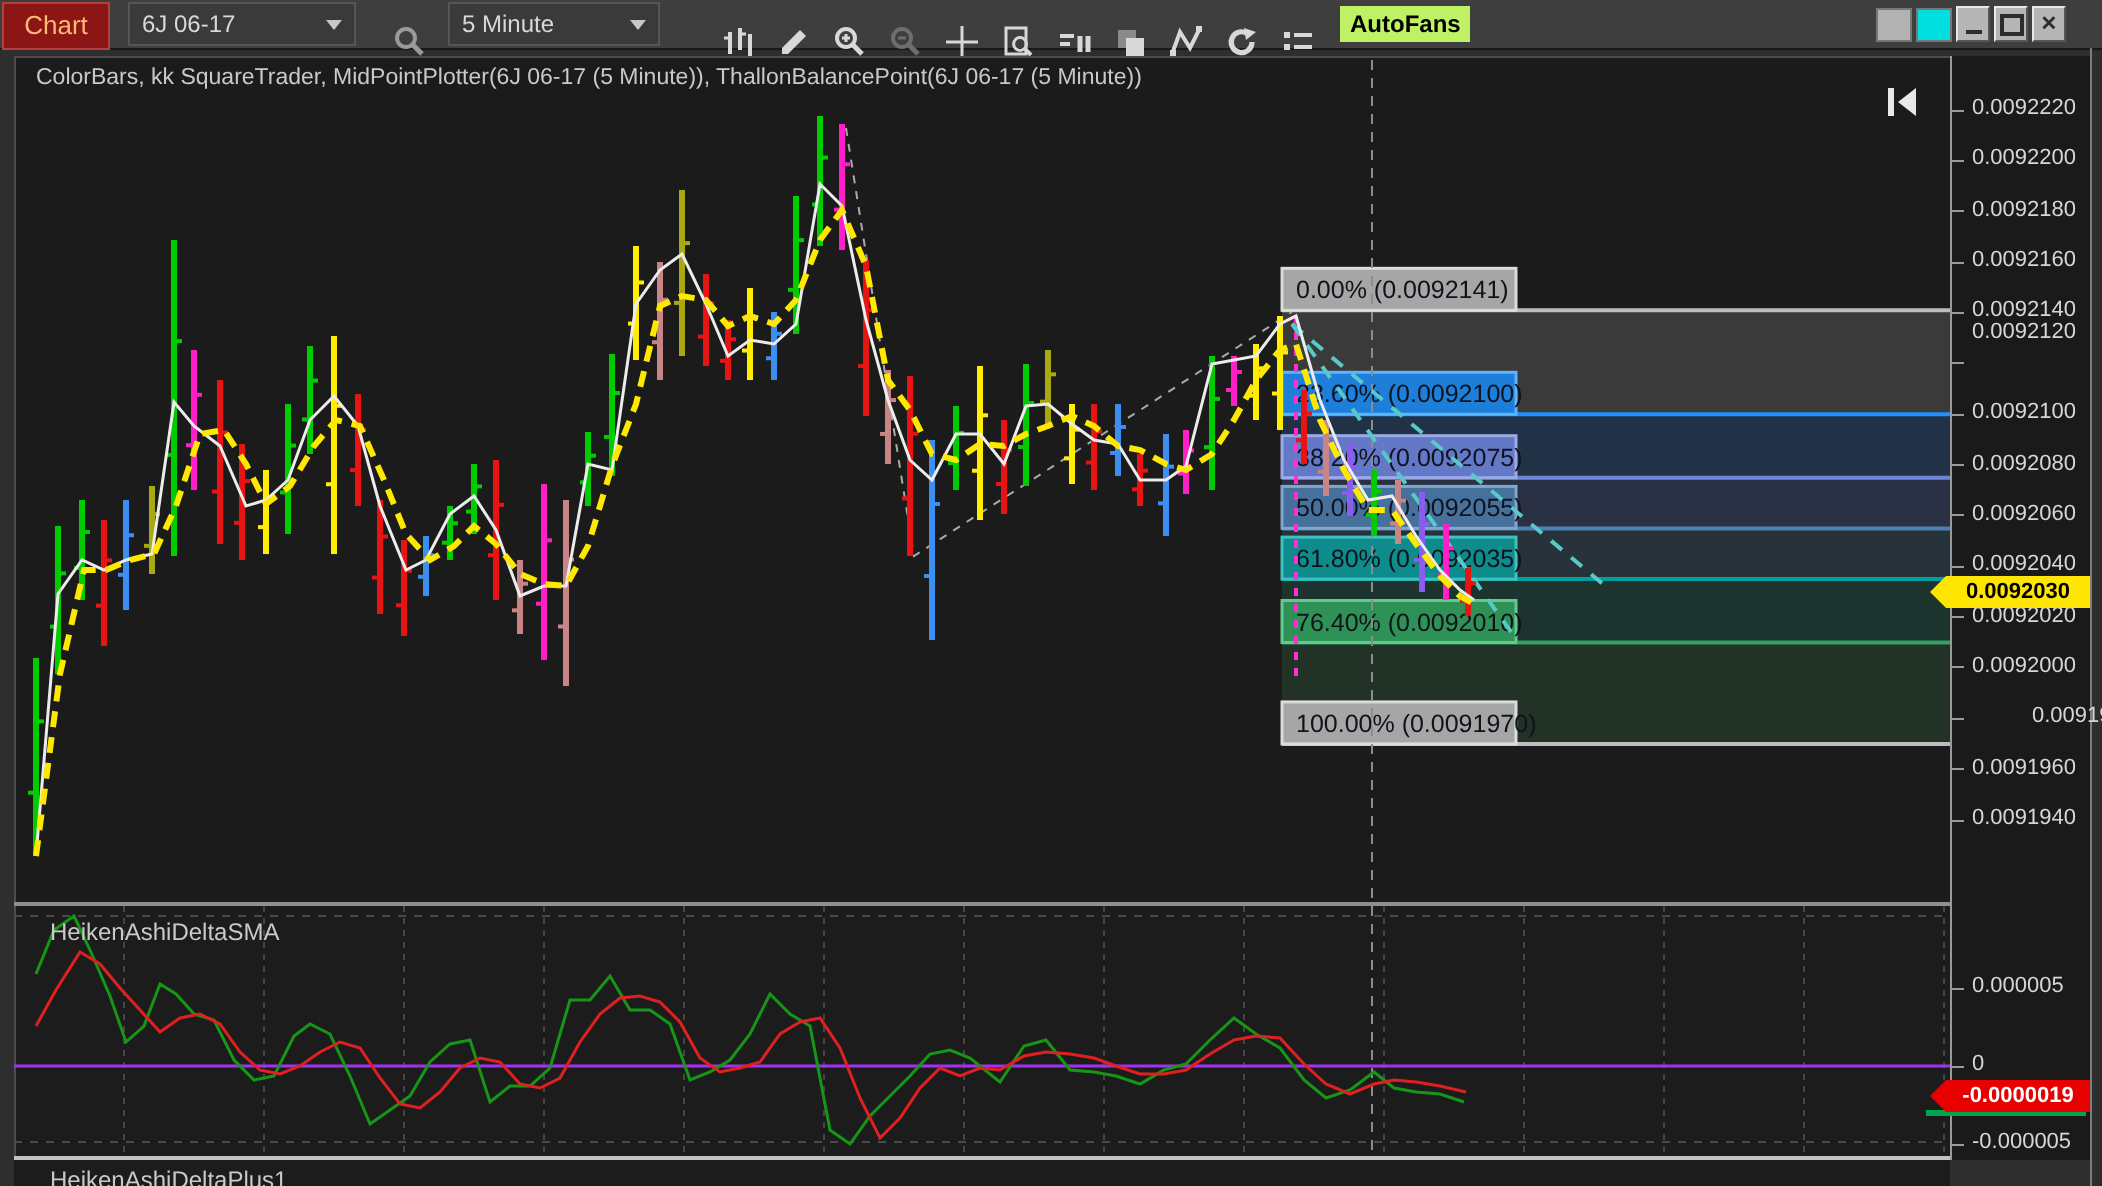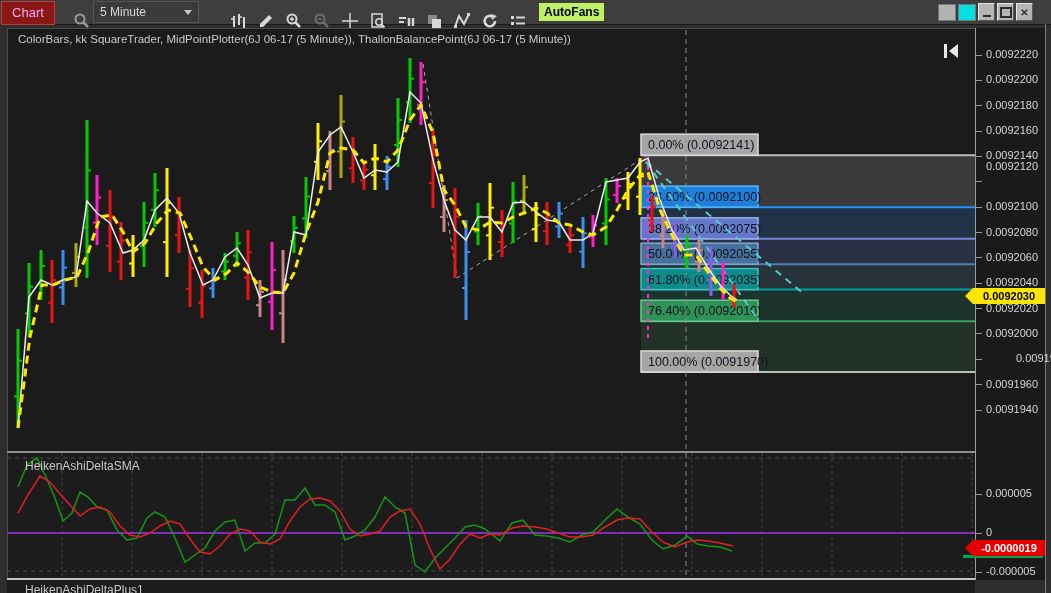--- a/index.html
+++ b/index.html
@@ -2,25 +2,25 @@
 <html><head>
 <meta charset="utf-8">
 <style>
   html,body{margin:0;padding:0;background:#222;}
   .app{position:relative;width:1051px;height:593px;background:#2e2e2e;overflow:hidden;
        font-family:"Liberation Sans",sans-serif;-webkit-font-smoothing:antialiased;}
   
   .toolbar{position:absolute;left:0;top:0;width:1051px;height:24px;background:#3e3e3e;
            border-bottom:1px solid #191919;display:flex;align-items:center;}
   .chart-tab{width:52px;height:22px;margin:1px 0 0 1px;background:#8c1616;border:1px solid #b24040;
-             color:#f0abfc;font-size:13px;display:flex;align-items:center;justify-content:center;}
+             color:#fdba74;font-size:13px;display:flex;align-items:center;justify-content:center;}
   .dd{height:20px;background:#3a3a3a;border:1px solid #555;color:#d8d8d8;font-size:12px;
       display:flex;align-items:center;padding:0 6px;justify-content:space-between;}
   .dd-instr{width:100px;margin-left:9px;}
-  .dd-int{width:92px;margin-left:8px;}
+  .dd-int{width:92px;margin-left:16px;}
   .chev{width:0;height:0;border-left:4px solid transparent;border-right:4px solid transparent;
         border-top:5px solid #c8c8c8;margin-left:6px;}
   .tbicon{width:28px;height:22px;display:flex;align-items:center;justify-content:center;}
   .searchbtn{width:24px;height:22px;margin-left:6px;display:flex;align-items:center;justify-content:center;}
   .icons{display:flex;margin-left:16px;}
   .autofans{margin-left:16px;height:18px;background:#bef264;color:#000;font-size:12px;font-weight:bold;
             display:flex;align-items:center;padding:0 5px;}
   .right-ctl{margin-left:auto;display:flex;align-items:center;margin-right:18px;}
   .sq{width:16px;height:15px;margin-left:2px;border:1px solid #777;}
   .sq.gray{background:#b2b2b2;}
@@ -60,20 +60,24 @@
   .marker.red .mtext{background:#e80000;color:#fff;}
   #green-sliver{position:absolute;left:963px;width:80px;height:3px;background:#00a550;z-index:5;}
 </style>
 </head>
 <body>
 
 <div class="app">
 
   <div class="toolbar">
     <div class="chart-tab">Chart</div>
+    <div class="dd dd-instr">
+      <span>6J 06-17</span>
+      <span class="chev"></span>
+    </div>
     <div class="searchbtn">
       <span>
         <svg width="17" height="17">
             <circle cx="7" cy="7" r="4.5" fill="none" stroke="#9a9a9a" stroke-width="2"></circle>
             <line x1="10.5" y1="10.5" x2="15" y2="15" stroke="#9a9a9a" stroke-width="2.5"></line>
           </svg>
       </span>
     </div>
     <div class="dd dd-int">
       <span>5 Minute</span>

